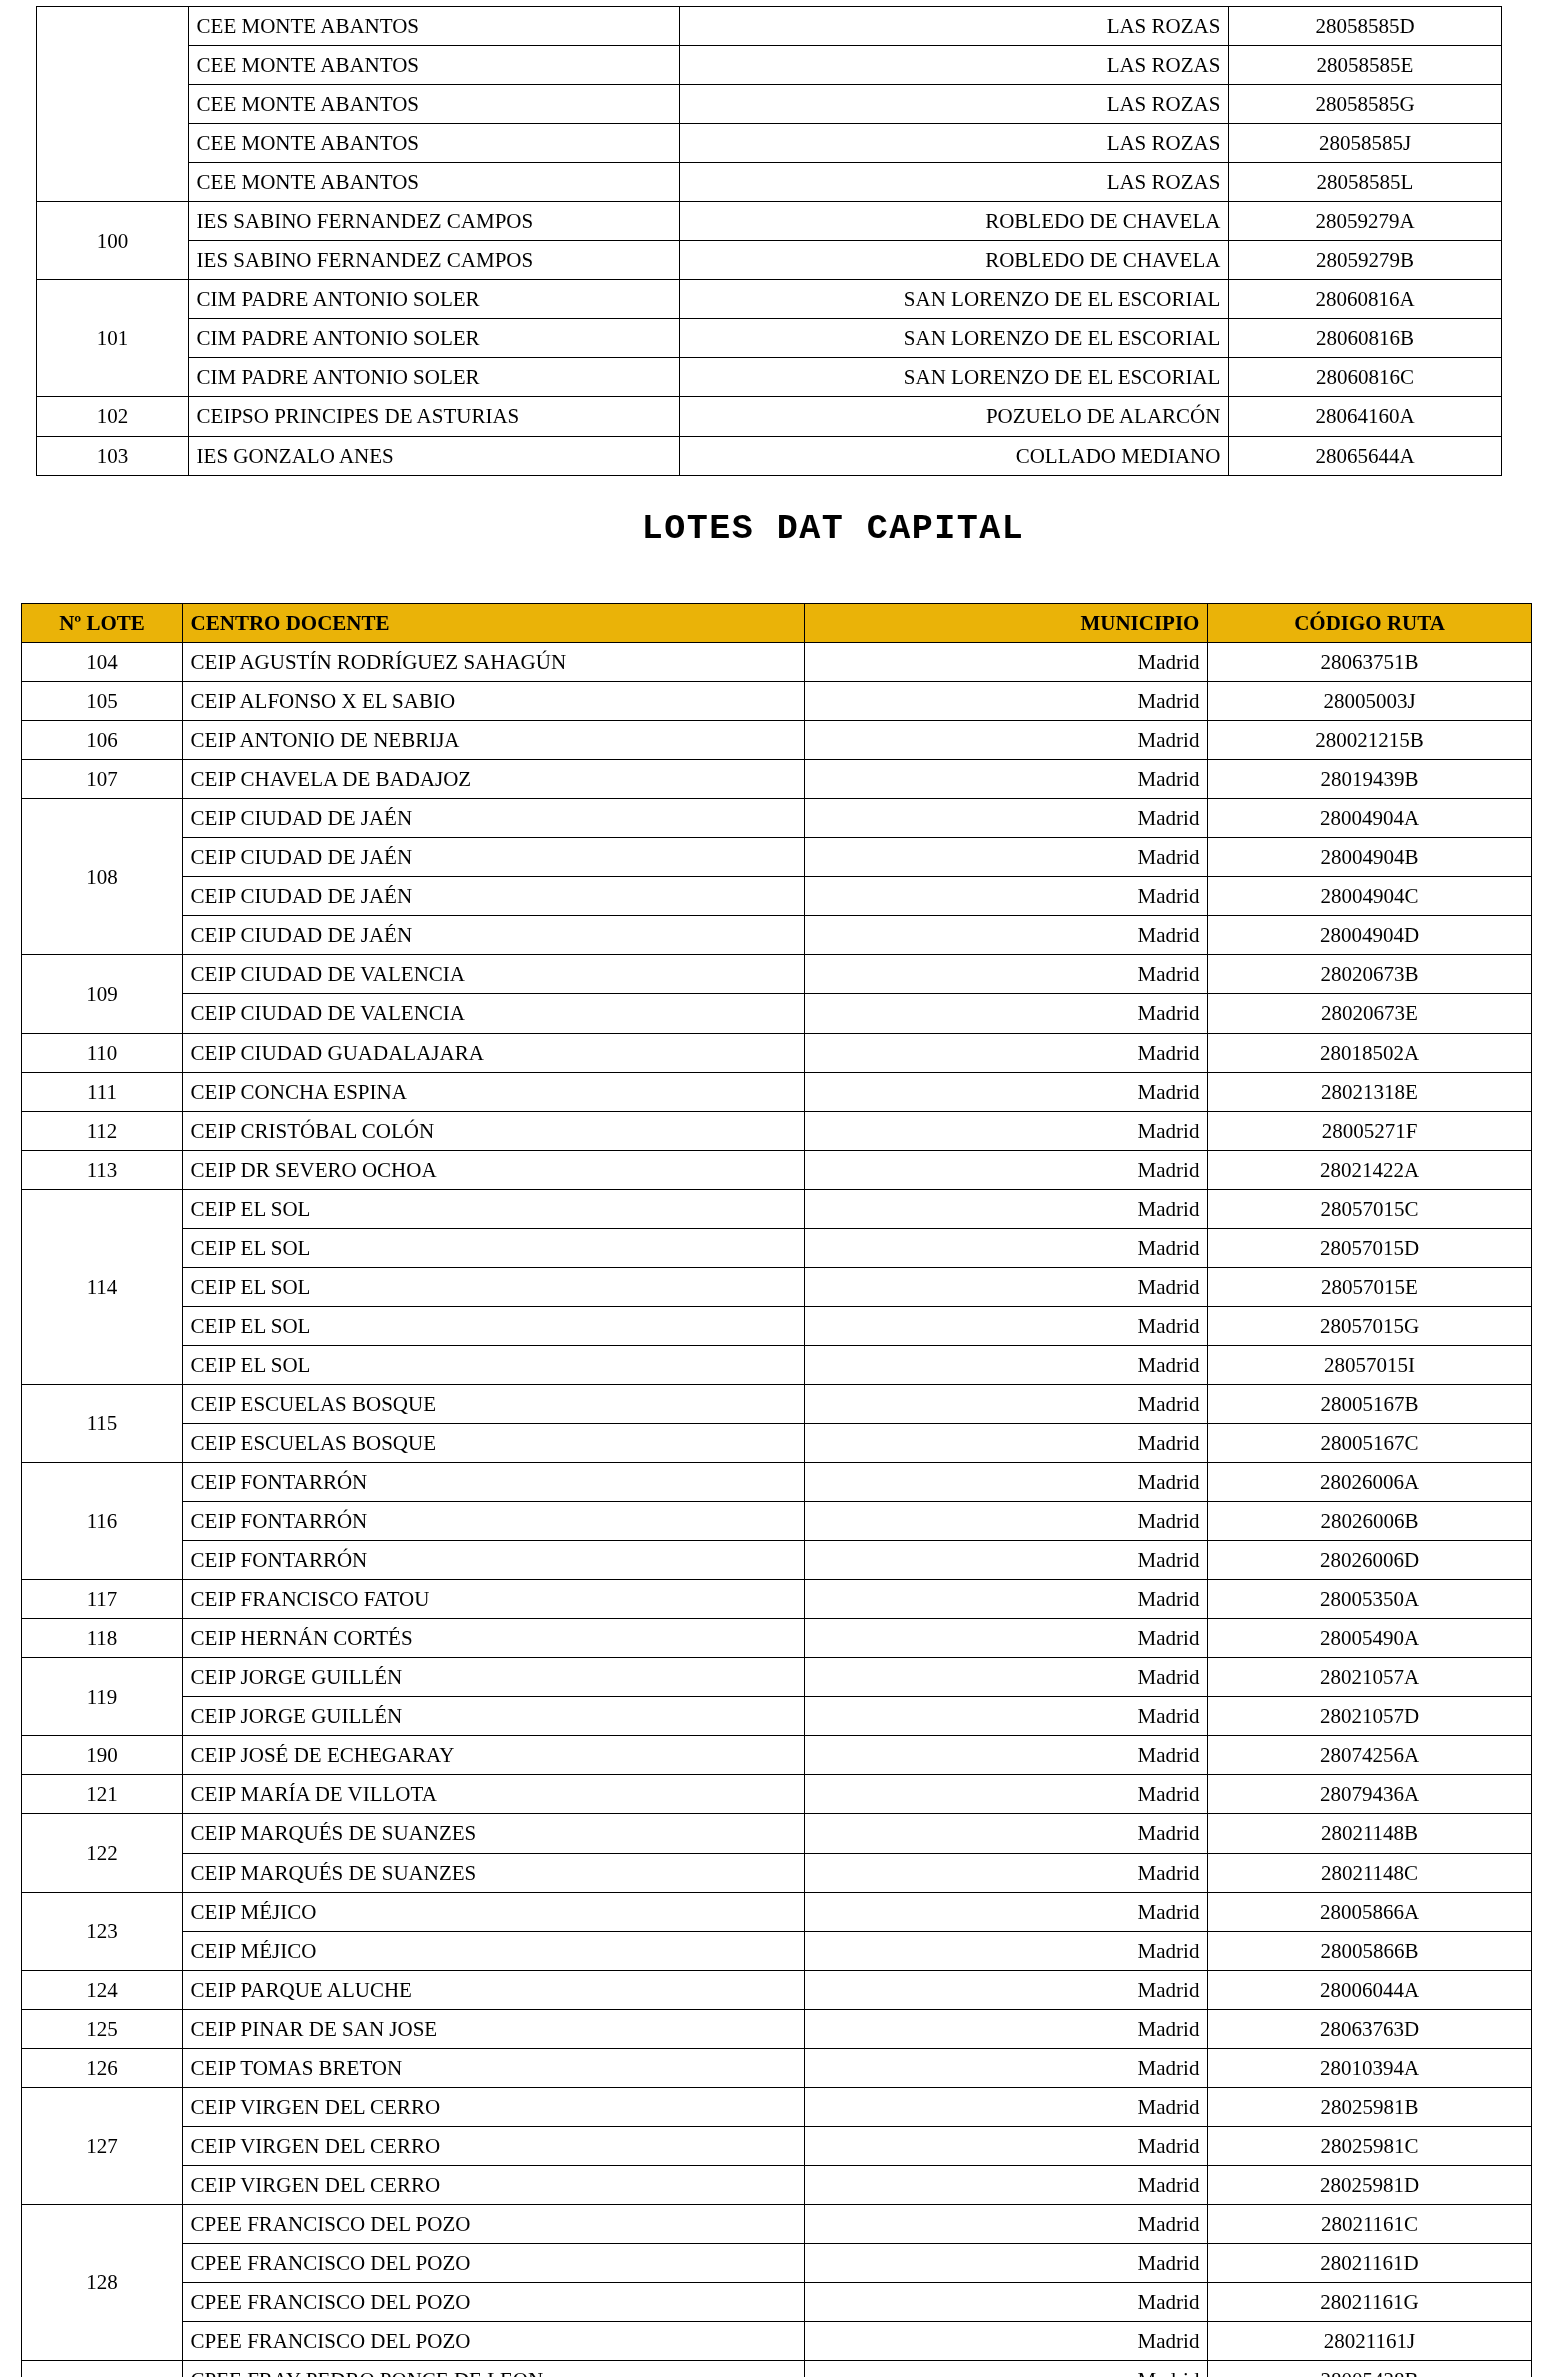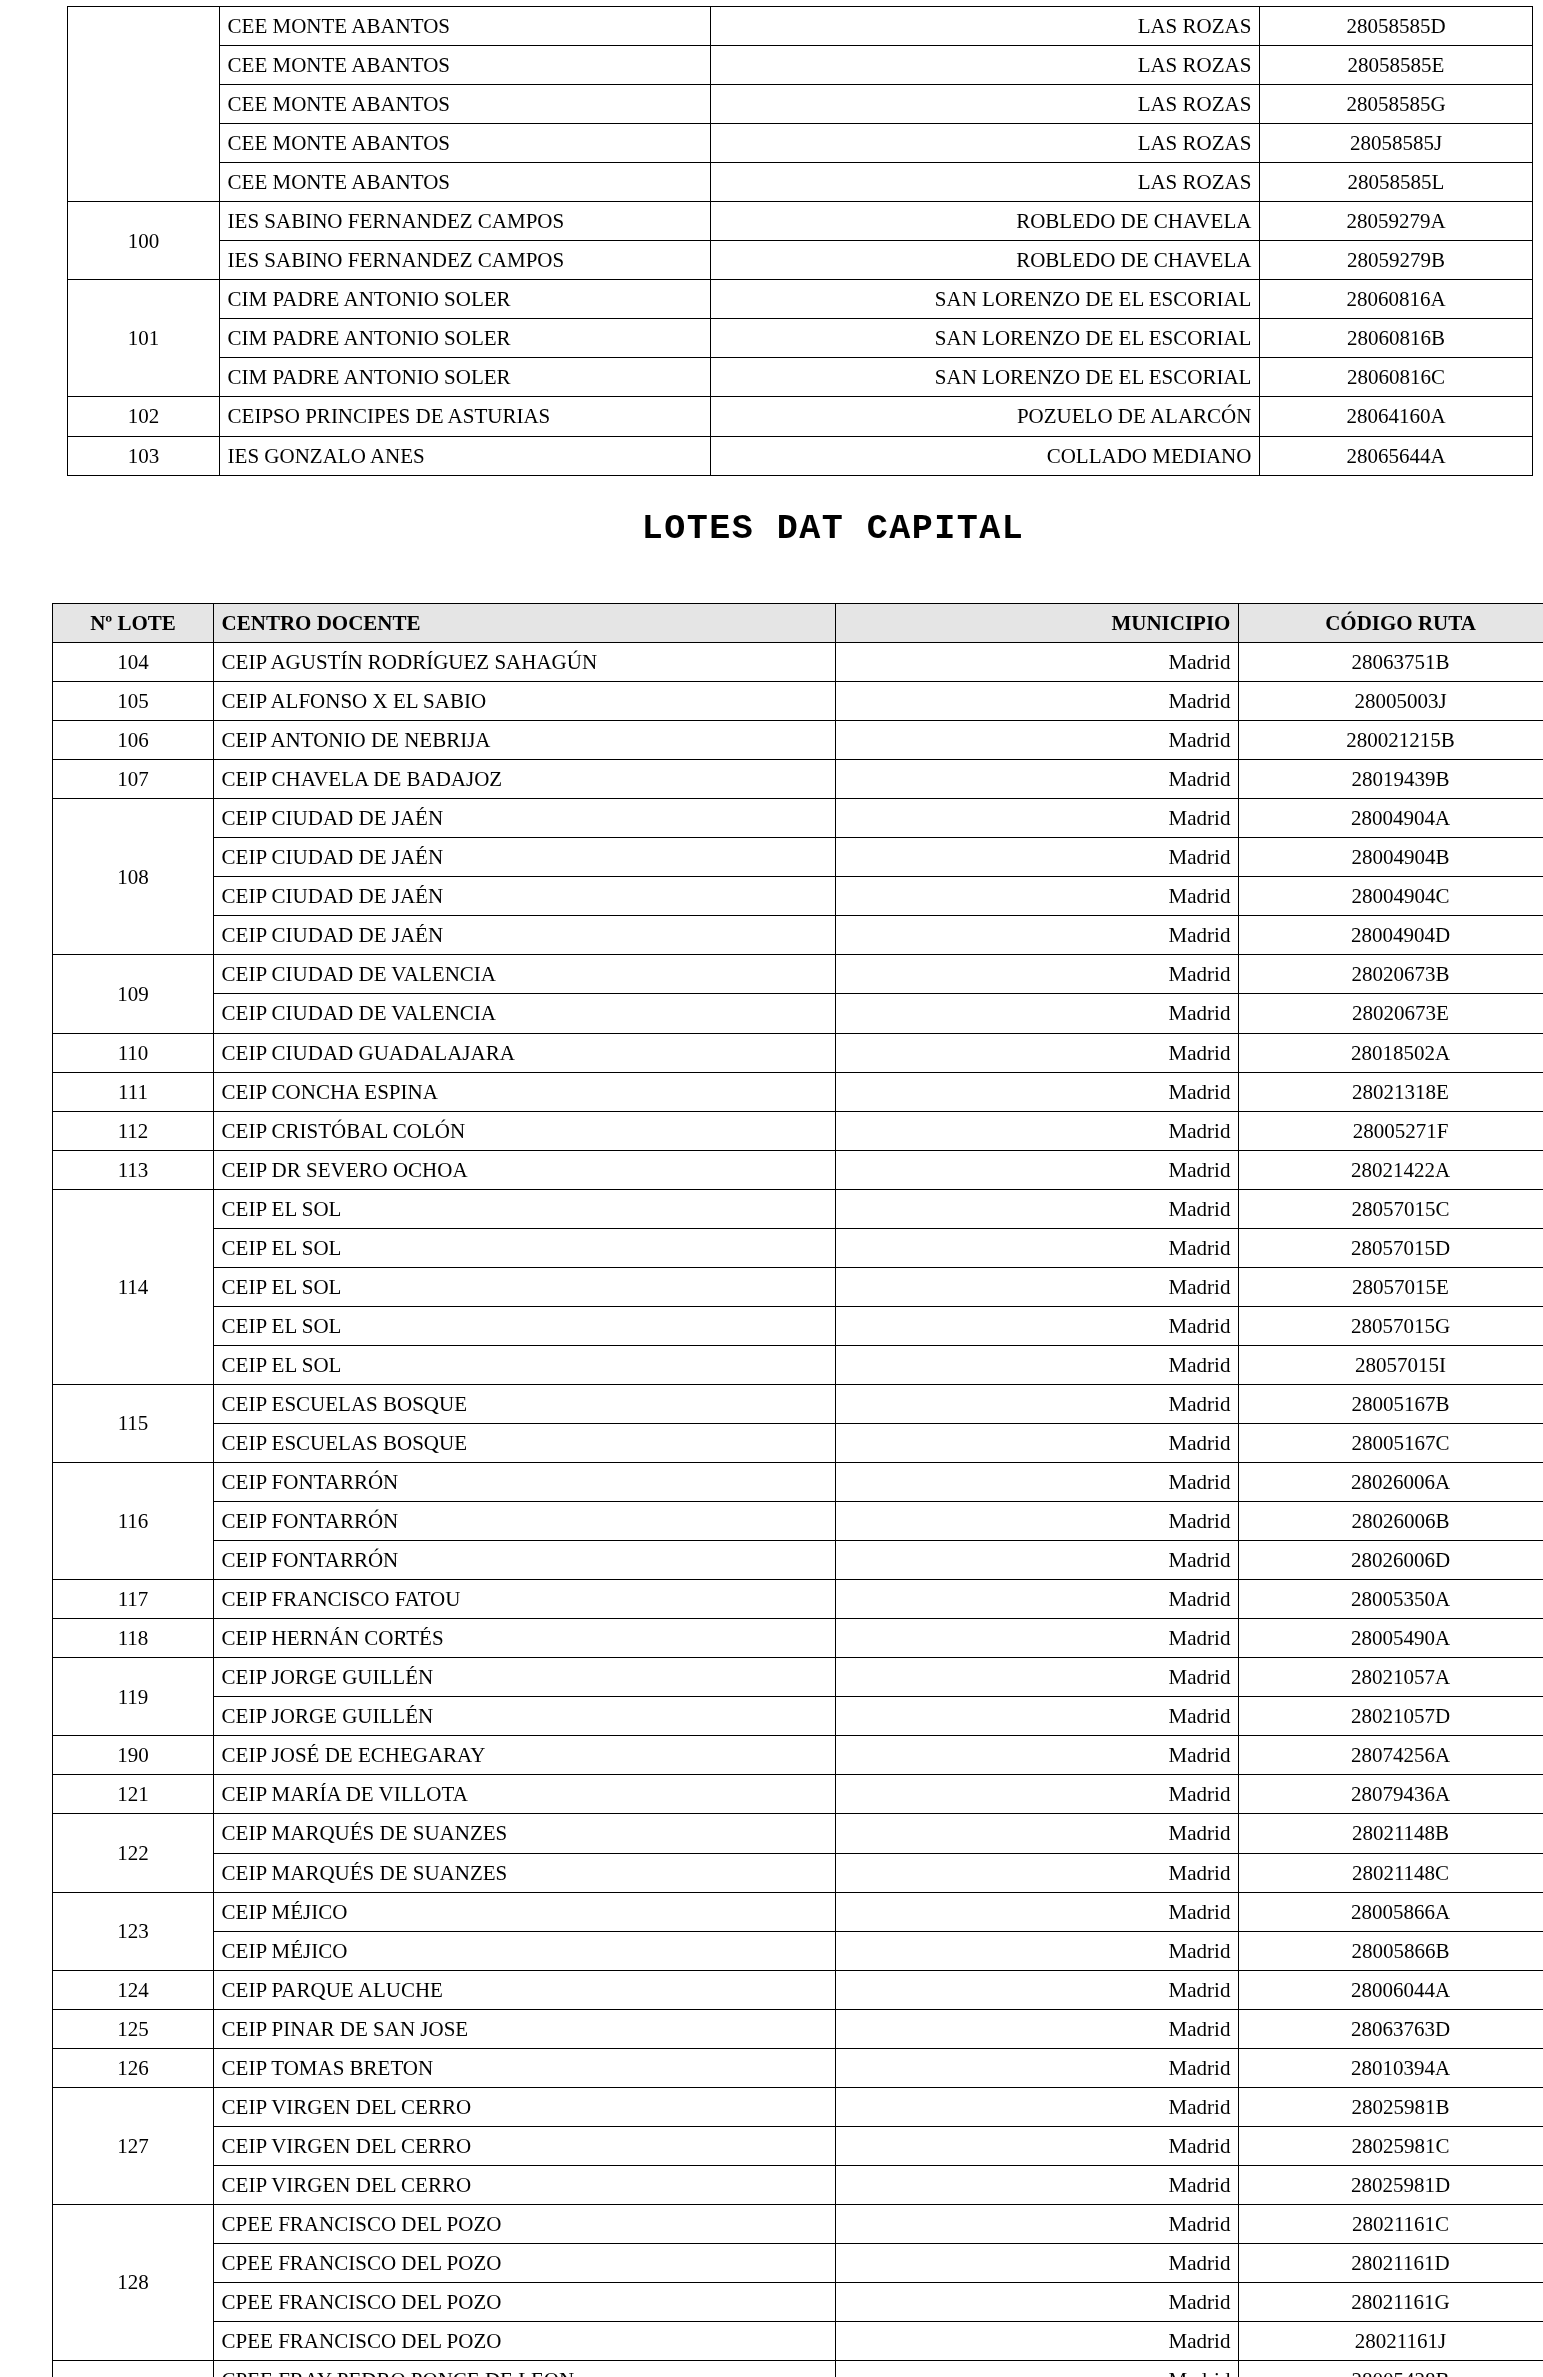--- a/index.html
+++ b/index.html
@@ -9,35 +9,34 @@
     color: #000;
   }
   .doc {
     position: absolute; top: 0; left: 0;
     width: 1544px; height: 2377px;
     overflow: hidden; background: #ffffff;
   }
   table {
     border-collapse: collapse;
     table-layout: fixed;
-    margin-left: 31px;
   }
   td, th {
     border: 1.5px solid #000;
     height: 36px;
     font-size: 21px;
     line-height: 1.05;
     padding: 0 7.6px;
     box-sizing: border-box;
     overflow: hidden;
     white-space: nowrap;
     vertical-align: middle;
   }
   th {
-    background: #e5e5e5;
+    background: #eab308;
     font-weight: bold;
   }
   .col-lote   { text-align: center; padding: 0 21px; }
   .col-centro { text-align: left; }
   .col-muni   { text-align: right; }
   .col-codigo { text-align: center; padding: 8px 3px; }
 
   #table-top {
     position: absolute; left: 36px; top: 6px; width: 1465px;
   }

